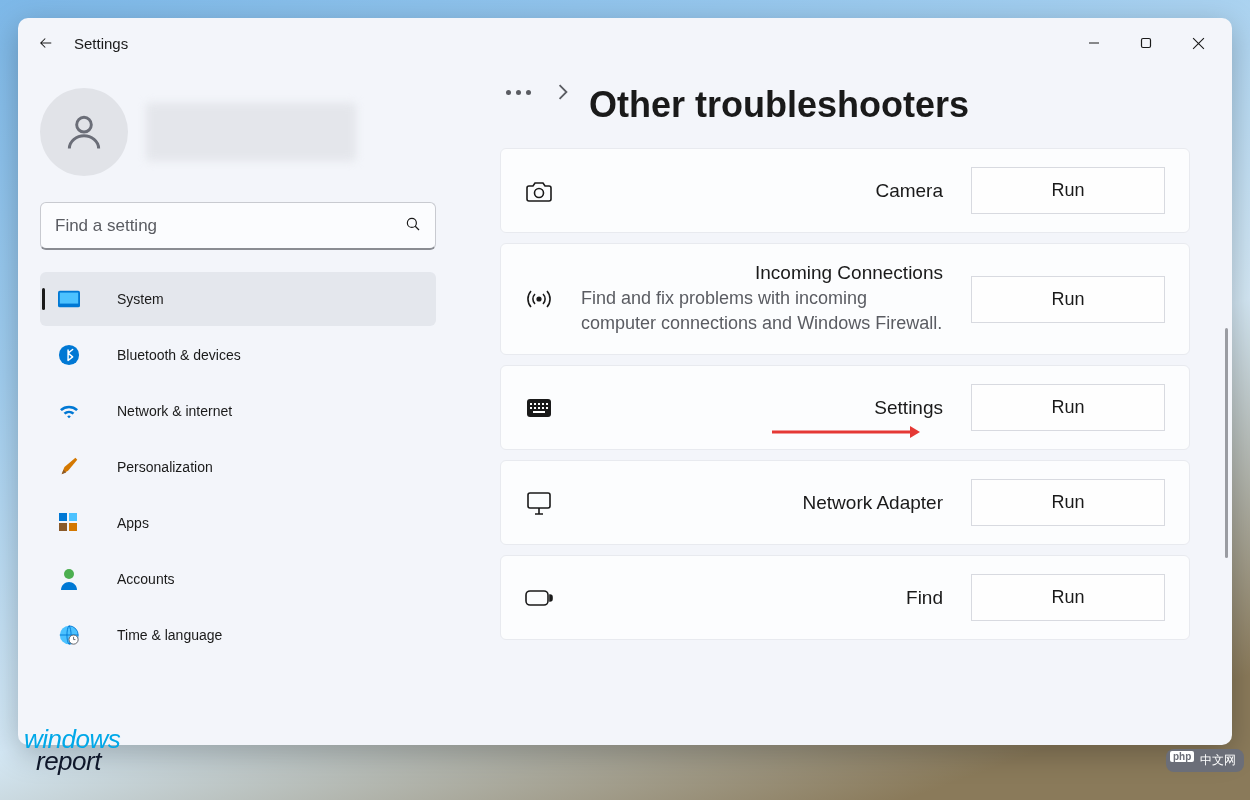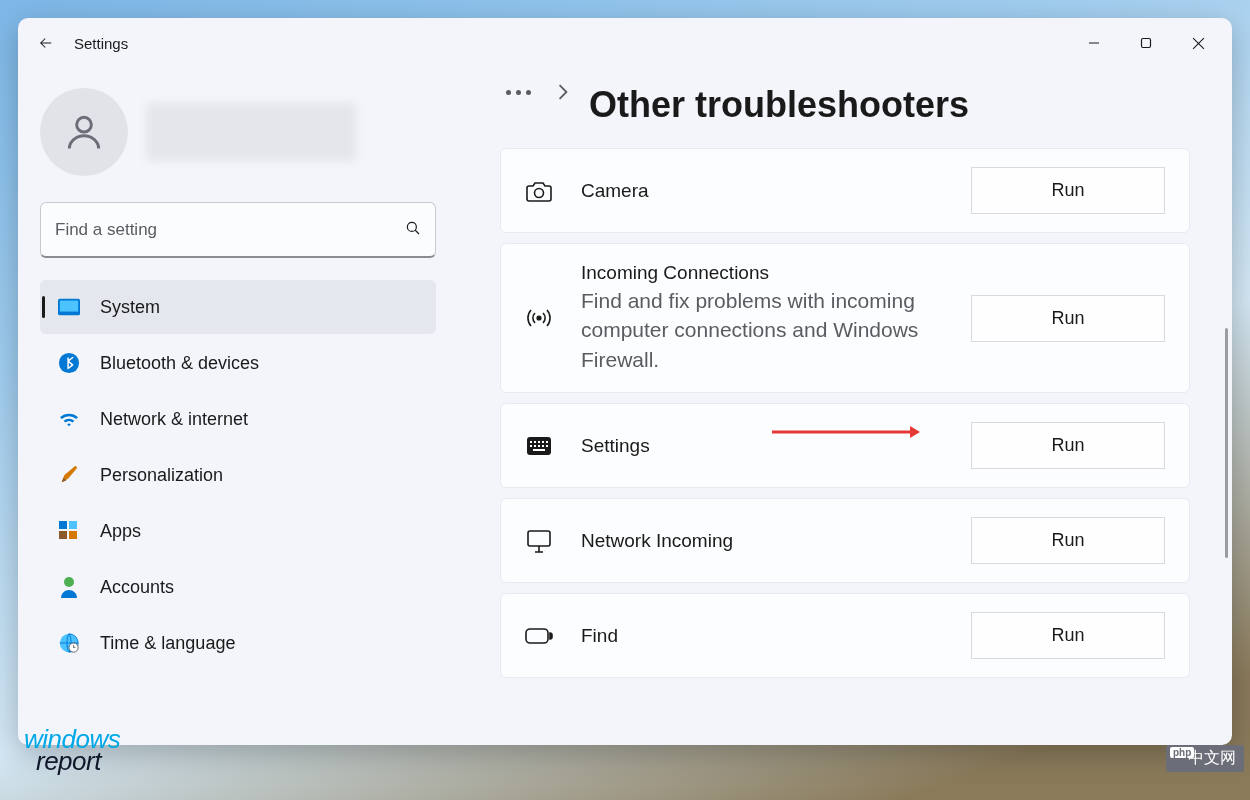--- a/index.html
+++ b/index.html
@@ -9,46 +9,46 @@
 .back { width:40px; height:40px; display:flex; align-items:center; justify-content:center; border-radius:4px; cursor:pointer; }
 .title { font-size:15px; margin-left:8px; color:#1a1a1a; }
 .winctrls { margin-left:auto; display:flex; }
 .winbtn { width:52px; height:40px; display:flex; align-items:center; justify-content:center; cursor:pointer; }
 .body { flex:1; display:flex; overflow:hidden; }
 .sidebar { width:440px; padding:20px 22px 0 22px; display:flex; flex-direction:column; }
 .profile { display:flex; align-items:center; gap:18px; margin-bottom:26px; }
 .avatar { width:88px; height:88px; border-radius:50%; background:#e1e3e8; display:flex; align-items:center; justify-content:center; }
 .profblur { width:210px; height:58px; background:#e4e6eb; filter:blur(4px); border-radius:4px; }
 .search { position:relative; margin-bottom:22px; }
-.search input { width:100%; height:56px; border:1px solid #c8cad0; border-bottom:2px solid #8a8c92; border-radius:6px; background:#fbfcfe; padding:0 44px 0 14px; font-size:17px; color:#333; outline:none; }
+.search input { width:100%; height:48px; border:1px solid #c8cad0; border-bottom:2px solid #8a8c92; border-radius:6px; background:#fbfcfe; padding:0 44px 0 14px; font-size:17px; color:#333; outline:none; }
 .search input::placeholder { color:#5a5c62; }
 .searchicon { position:absolute; right:14px; top:50%; transform:translateY(-50%); }
 .nav { display:flex; flex-direction:column; gap:2px; }
 .navitem { height:54px; display:flex; align-items:center; gap:20px; padding:0 18px; border-radius:6px; cursor:pointer; position:relative; }
 .navitem.active { background:#e4e7ed; }
 .navitem.active::before { content:""; position:absolute; left:2px; top:16px; bottom:16px; width:3px; background:#1a1a1a; border-radius:2px; }
 .navicon { width:22px; height:22px; display:flex; align-items:center; justify-content:center; flex-shrink:0; }
-.navlabel { font-size:18px; color:#1a1a1a; }
+.navlabel { font-size:14px; color:#1a1a1a;margin-left:17px; }
 .main { flex:1; padding:16px 42px 0 42px; overflow:hidden; position:relative; }
 .crumb { display:flex; align-items:flex-start; gap:20px; margin-bottom:22px; }
 .dots { display:flex; gap:5px; cursor:pointer; padding:6px; }
 .dots span { width:5px; height:5px; border-radius:50%; background:#5a5c62; }
 .pagetitle { font-size:36px; font-weight:600; color:#1a1a1a; }
 .cards { display:flex; flex-direction:column; gap:10px; }
 .card { background:#fcfdfe; border:1px solid #e8eaef; border-radius:6px; padding:18px 24px; display:flex; align-items:center; gap:28px; min-height:82px; }
 .cardicon { width:28px; display:flex; align-items:center; justify-content:center; flex-shrink:0; }
 .cardtext { flex:1; }
-.cardtitle { font-size:19px; color:#1a1a1a; }
-.carddesc { font-size:21px; color:#5a5c62; margin-top:2px; line-height:1.4; }
+.cardtitle { font-size:19px; color:#1a1a1a;text-align:right; }
+.carddesc { font-size:18px; color:#5a5c62; margin-top:2px; line-height:1.4; }
 .runbtn { width:194px; height:47px; background:#fefefe; border:1px solid #d8dae0; border-radius:0; font-size:18px; color:#1a1a1a; cursor:pointer; }
 .arrow { position:absolute; pointer-events:none; }
 .scrollind { position:absolute; right:4px; top:260px; width:3px; height:230px; background:#9a9ca2; border-radius:2px; }
 .wmark { position:absolute; left:24px; bottom:28px; color:#00a8e8; font-weight:300; font-size:26px; line-height:.85; font-style:italic; letter-spacing:-.5px; }
 .wmark .r { color:#0f172a; margin-left:12px; }
-.phptag { position:absolute; right:6px; bottom:28px; background:#6b6e78; color:#fff; font-size:16px; padding:3px 8px 3px 22px; border-radius:3px; }
+.phptag { position:absolute; right:6px; bottom:28px; background:#6b6e78; color:#fff; font-size:12px; padding:3px 8px 3px 34px; border-radius:8px; }
 .phptag::before { content:"php"; position:absolute; left:4px; top:2px; background:#fff; color:#6b6e78; font-size:10px; padding:0 3px; border-radius:2px; font-weight:bold; }
 </style>
 </head>
 <body>
 
 <div class="window">
   <div class="titlebar">
     <div class="back">
       <svg width="18" height="18" viewBox="0 0 24 24" fill="none" stroke="#1a1a1a" stroke-width="1.4">
           <path d="M19 12H5M11 18l-6-6 6-6"></path>
@@ -229,21 +229,21 @@
         </div>
 
         <div class="card">
           <span class="cardicon">
               <svg width="26" height="24" viewBox="0 0 26 24" fill="none" stroke="#1a1a1a" stroke-width="1.6">
                 <rect x="2" y="2" width="22" height="15" rx="2"></rect>
                 <path d="M9 23h8M13 17v6"></path>
               </svg>
             </span>
           <div class="cardtext">
-              <div class="cardtitle">Network Incoming</div>
+              <div class="cardtitle">Network Adapter</div>
             </div>
           <button class="runbtn">Run</button>
         </div>
 
         <div class="card">
           <span class="cardicon">
               <svg width="28" height="18" viewBox="0 0 28 18" fill="none" stroke="#1a1a1a" stroke-width="1.6">
                 <rect x="1" y="2" width="22" height="14" rx="4"></rect>
                 <path d="M25 6v6a2 2 0 002-2V8a2 2 0 00-2-2z" fill="#1a1a1a"></path>
               </svg>

